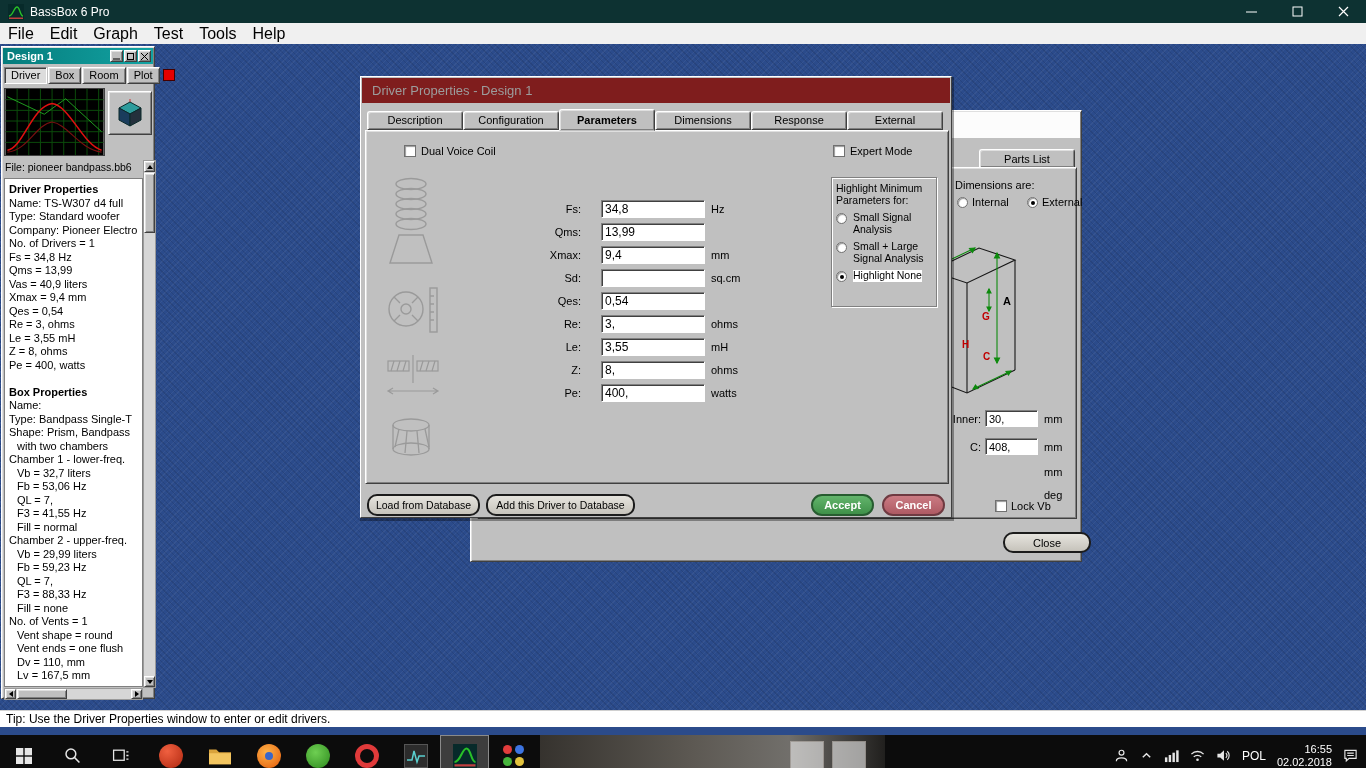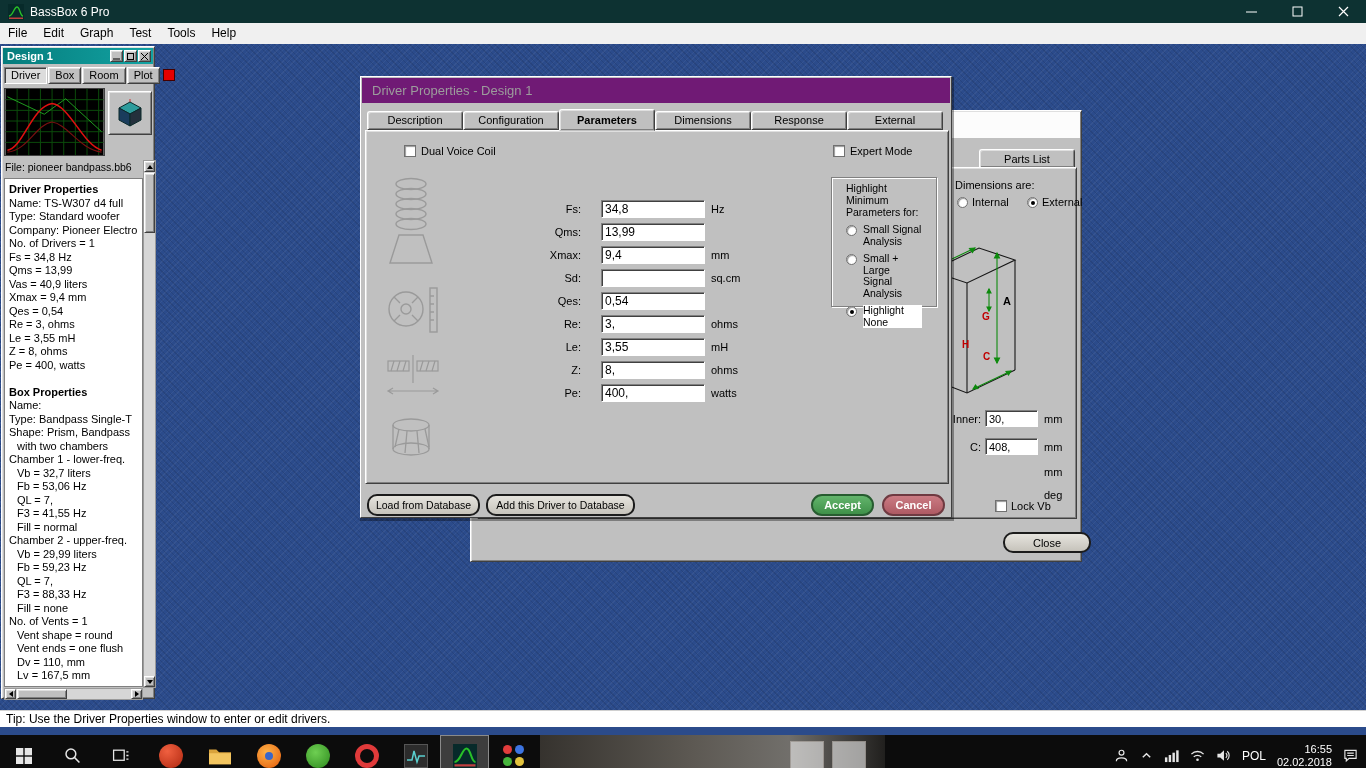--- a/index.html
+++ b/index.html
@@ -16,21 +16,21 @@
   
   .titlebar { position:absolute; left:0; top:0; width:1366px; height:23px; background:#0d3232;
               display:flex; align-items:center; color:#fff; }
   .titlebar .app-ic { margin:0 6px 0 8px; display:flex; }
   .titlebar .ttl { font-size:12px; }
   .wctrls { margin-left:auto; display:flex; height:23px; }
   .wbtn { width:46px; height:23px; display:flex; align-items:center; justify-content:center; }
 
   
   .menubar { position:absolute; left:0; top:23px; width:1366px; height:21px; background:#f0f0f0;
-             display:flex; align-items:flex-start; font-size:12px; color:#000; }
+             display:flex; align-items:flex-start; font-size:16px; color:#000; }
   .menu-item { padding:0 8px; line-height:21px; }
 
   
   .desktop { position:absolute; left:0; top:44px; width:1366px; height:666px; background-color:#2b4b8b;
     background-image:
       repeating-linear-gradient(45deg, rgba(0,0,0,0.10) 0 1px, transparent 1px 4px),
       repeating-linear-gradient(-45deg, rgba(255,255,255,0.05) 0 1px, transparent 1px 4px); }
 
   
   .design-panel { position:absolute; left:1px; top:2px; width:154px; height:653px; z-index:1; }
@@ -76,37 +76,37 @@
   .bw-input { position:absolute; width:53px; height:17px; font-size:11px; padding:0 3px;
               font-family:"Liberation Sans",sans-serif; }
   .checkbox { width:12px; height:12px; background:#fff; border:1px solid #707070; box-shadow: inset 1px 1px 1px #9a9a9a; flex:0 0 auto; }
   .bw-close { position:absolute; left:532px; top:421px; width:88px; height:21px; border-radius:10px;
               border:2px solid #1c1c1c; background:linear-gradient(#e6e4de,#c6c3bb); font-size:11px; color:#000;
               display:flex; align-items:center; justify-content:center; }
 
   
   .dialog { position:absolute; left:360px; top:32px; width:592px; height:442px; z-index:3;
             box-shadow: 1px 2px 0 1px rgba(0,0,0,0.35); }
-  .dlg-title { position:absolute; left:1px; top:1px; right:1px; height:25px; background:#701a75;
+  .dlg-title { position:absolute; left:1px; top:1px; right:1px; height:25px; background:#7f1d1d;
                color:#9c9c9c; font-size:13px; display:flex; align-items:center; padding-left:10px; }
   .dlg-tabs { position:absolute; left:6px; top:34px; display:flex; align-items:flex-start; }
   .dtab { width:96px; height:19px; text-align:center; font-size:11px; line-height:17px;
           border-radius:3px 3px 0 0; position:relative; }
   .dtab.active { font-weight:bold; height:22px; margin-top:-2px; line-height:20px; z-index:5;
                  border-bottom:1px solid #c0c0c0; }
   .dlg-panel { position:absolute; left:4px; top:53px; width:584px; height:354px; }
   .chk-row { position:absolute; display:flex; align-items:center; gap:5px; font-size:11px; color:#000; }
   .dlg-icons { position:absolute; left:24px; top:98px; width:70px; display:flex; flex-direction:column; gap:13px; }
   .dlg-form { position:absolute; left:140px; top:120px; }
   .frow { display:flex; align-items:center; height:23px; }
   .flabel { width:100px; text-align:right; padding-right:20px; font-size:11px; color:#000; }
   .finput { width:104px; height:18px; font-size:12px; padding:0 3px; font-family:"Liberation Sans",sans-serif; }
   .funit { padding-left:6px; font-size:11px; color:#000; }
   .hl-group { position:absolute; left:470px; top:100px; width:106px; height:130px;
-              border:1px solid #808080; box-shadow: 1px 1px 0 #ffffff, inset 1px 1px 0 #ffffff; padding:4px 14px; }
+              border:1px solid #808080; box-shadow: 1px 1px 0 #ffffff, inset 1px 1px 0 #ffffff; padding:4px 4px; }
   .hl-title { font-size:10.5px; line-height:12px; white-space:pre-line; color:#000; }
   .hl-opt { display:flex; align-items:flex-start; gap:6px; margin-top:6px; }
   .hl-opt .radio { margin-top:1px; }
   .opt-label { font-size:10.5px; line-height:11.5px; white-space:pre-line; color:#000; }
   .hl-opt.selected .opt-label { background:#fff; }
   .btn-classic { position:absolute; top:417px; height:22px; border-radius:10px; border:2px solid #1c1c1c;
                  background:linear-gradient(#e6e4de,#c6c3bb); font-size:10.5px; color:#000;
                  display:flex; align-items:center; justify-content:center; }
   .pill { position:absolute; top:417px; height:22px; border-radius:11px; font-size:11px; font-weight:bold; color:#fff;
           display:flex; align-items:center; justify-content:center; }

